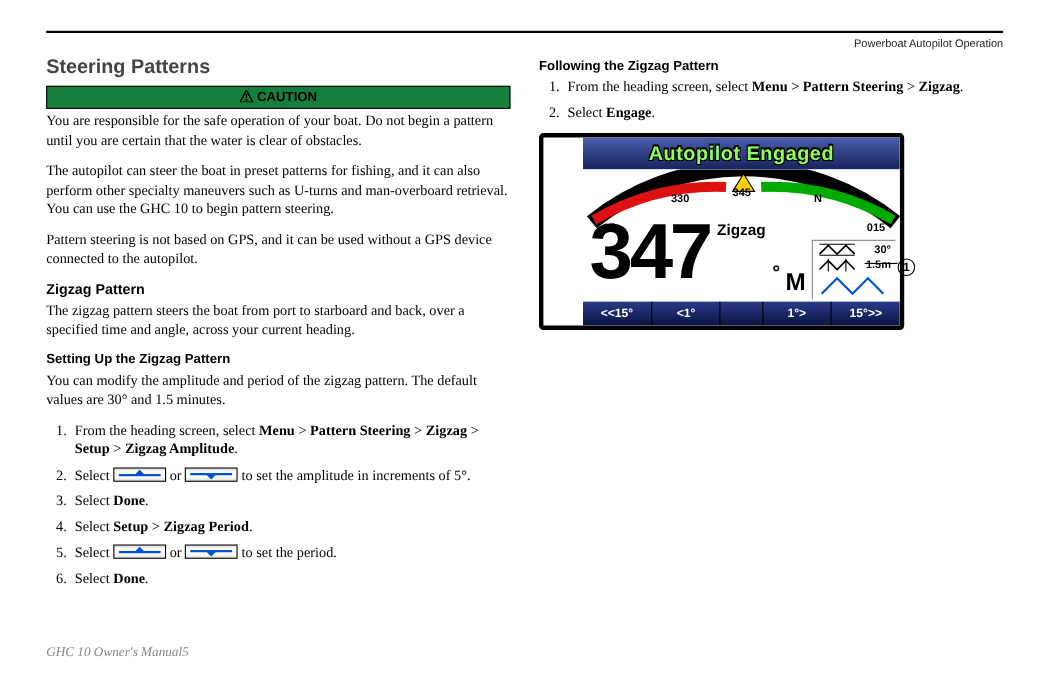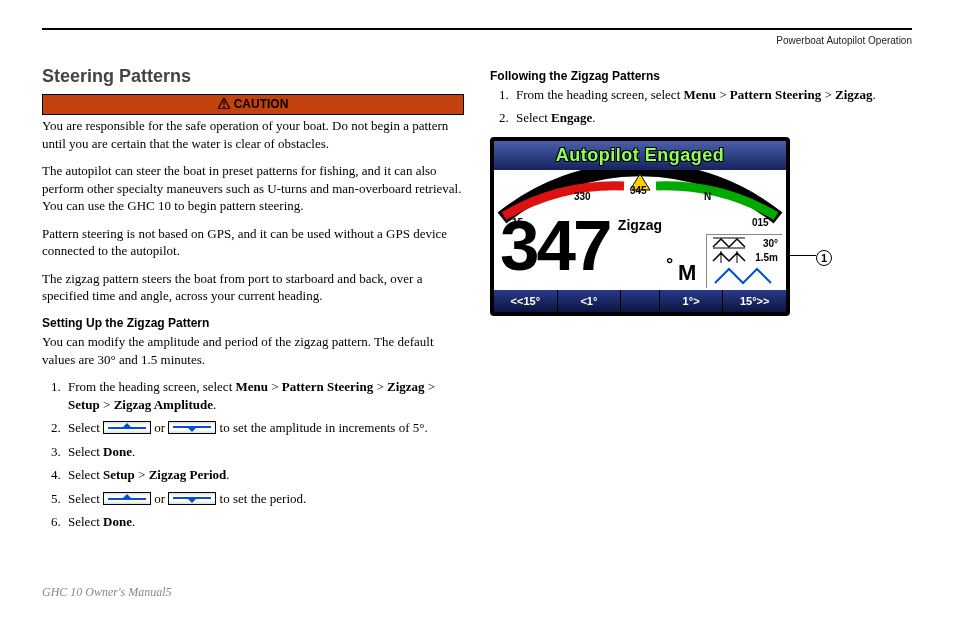--- a/index.html
+++ b/index.html
@@ -16,36 +16,36 @@
   }
   .topline {
     border-top: 2px solid #000;
     margin-bottom: 4px;
   }
   .top-right {
     text-align: right;
     font-family: Arial, Helvetica, sans-serif;
     font-size: 10px;
     color: #222;
-    margin-bottom: 16px;
+    margin-bottom: 0;
   }
   .cols {
     display: flex;
     gap: 26px;
   }
   .col { flex: 1; min-width: 0; }
   h2.section {
     font-family: Arial, Helvetica, sans-serif;
     font-size: 18px;
     font-weight: bold;
     color: #444;
     margin-bottom: 6px;
   }
   .caution {
-    background: #c2410c;
+    background: #15803d;
     border: 1px solid #000;
     text-align: center;
     font-family: Arial, Helvetica, sans-serif;
     font-weight: bold;
     font-size: 12px;
     padding: 1px 0;
     margin-bottom: 2px;
   }
   .caution .tri {
     display: inline-block;
@@ -107,22 +107,23 @@
   
   .device {
     width: 320px;
     margin: 6px 0 10px 0;
     position: relative;
   }
   .screen {
     border: 4px solid #000;
     border-radius: 4px;
     background: #fff;
-    width: 300px;
+    width: 332px;
     overflow: hidden;
+    padding-left: 36px;
   }
   .scrtitle {
     background: linear-gradient(#4a5eaa, #16245e);
     color: #8fff5a;
     font-family: Arial Black, Arial, sans-serif;
     font-weight: 900;
     font-size: 18px;
     text-align: center;
     padding: 2px 0 3px 0;
     text-shadow: 1px 1px 0 #000, -1px -1px 0 #000, 1px -1px 0 #000, -1px 1px 0 #000;
@@ -234,20 +235,21 @@
             <line x1="6" y1="3" x2="6" y2="7" stroke="#000" stroke-width="1.3"></line>
             <circle cx="6" cy="9" r="0.9" fill="#000"></circle>
           </svg>
       </span><span>CAUTION</span>
     </div>
     <p>You are responsible for the safe operation of your boat. Do not begin a pattern until you are certain that the water is clear of obstacles.</p>
 
     <p>The autopilot can steer the boat in preset patterns for fishing, and it can also perform other specialty maneuvers such as U-turns and man-overboard retrieval. You can use the GHC 10 to begin pattern steering.</p>
     <p>Pattern steering is not based on GPS, and it can be used without a GPS device connected to the autopilot.</p>
 
+    <h3 class="sub">Zigzag Pattern</h3>
     <p>The zigzag pattern steers the boat from port to starboard and back, over a specified time and angle, across your current heading.</p>
 
     <h4 class="sub2">Setting Up the Zigzag Pattern</h4>
     <p>You can modify the amplitude and period of the zigzag pattern. The default values are 30° and 1.5 minutes.</p>
 
     <ol>
       <li>
         <span>From the heading screen, select </span><b>Menu</b><span> &gt; </span><b>Pattern Steering</b><span> &gt; </span><b>Zigzag</b><span> &gt; </span><b>Setup</b><span> &gt; </span><b>Zigzag Amplitude</b><span>.</span>
       </li>
       <li>
@@ -274,21 +276,21 @@
               <polygon points="23,10 28,5 18,5" fill="#0050d8"></polygon>
             </svg></span><span> to set the period.</span>
       </li>
       <li>
         <span>Select </span><b>Done</b><span>.</span>
       </li>
     </ol>
   </div>
 
   <div class="col">
-    <h4 class="sub2">Following the Zigzag Patterns</h4>
+    <h4 class="sub2">Following the Zigzag Pattern</h4>
     <ol>
       <li>
         <span>From the heading screen, select </span><b>Menu</b><span> &gt; </span><b>Pattern Steering</b><span> &gt; </span><b>Zigzag</b><span>.</span>
       </li>
       <li>
         <span>Select </span><b>Engage</b><span>.</span>
       </li>
     </ol>
 
     <div class="device">

